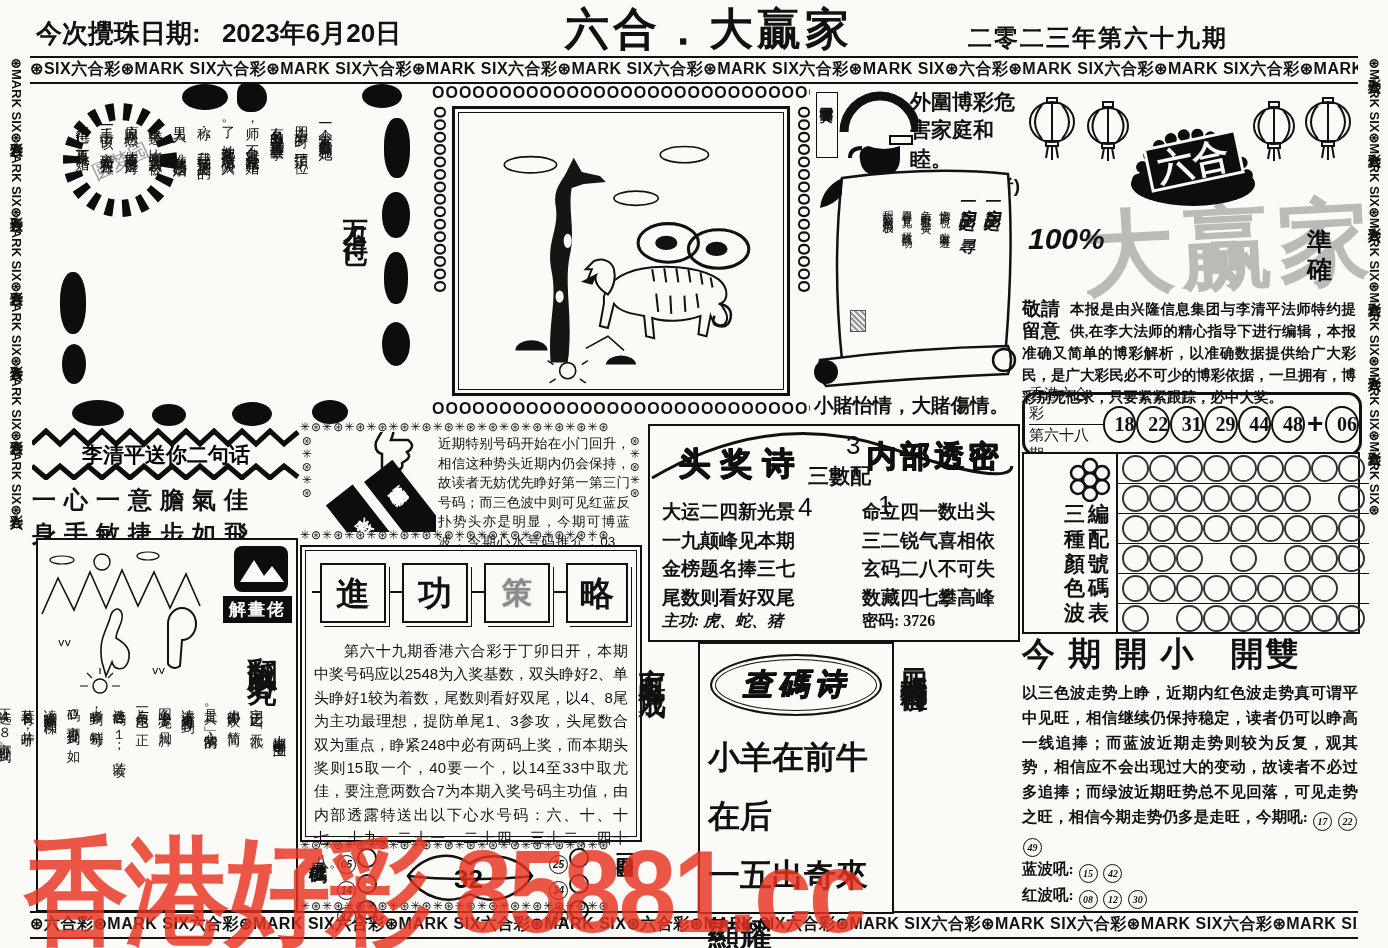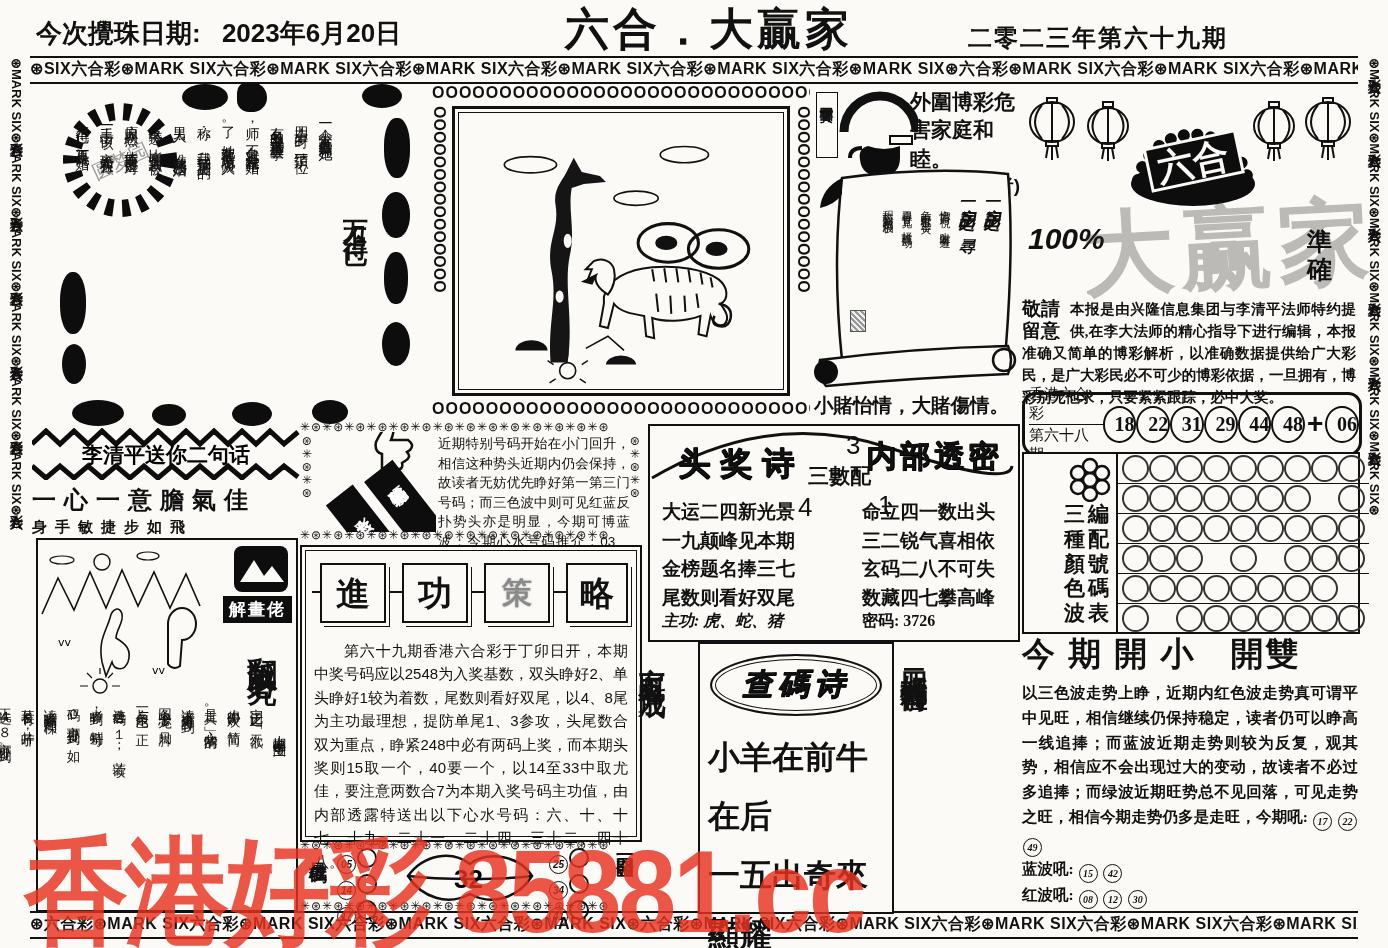--- a/index.html
+++ b/index.html
@@ -87,21 +87,21 @@
     </div>
   </div>
 
   <div class="abs" style="left:32px;top:428px;width:270px;height:104px;">
     <svg width="268" height="52" viewBox="0 0 268 52">
       <path d="M0,16 L14,3 28,16 42,3 56,16 70,3 84,16 98,3 112,16 126,3 140,16 154,3 168,16 182,3 196,16 210,3 224,16 238,3 252,16 266,4" fill="none" stroke="#0d0d0d" stroke-width="5"></path>
       <path d="M0,38 L14,50 28,38 42,50 56,38 70,50 84,38 98,50 112,38 126,50 140,38 154,50 168,38 182,50 196,38 210,50 224,38 238,50 252,38 266,49" fill="none" stroke="#0d0d0d" stroke-width="5"></path>
       <text x="134" y="34" text-anchor="middle" font-size="21" font-weight="bold" font-family="Liberation Serif,serif">李清平送你二句话</text>
     </svg>
     <div class="brush" style="font-size:24px;letter-spacing:8px;margin-top:4px;">一心一意膽氣佳</div>
-    <div class="brush" style="font-size:15px;letter-spacing:8px;margin-top:2px;">身手敏捷步如飛</div>
+    <div class="brush" style="font-size:24px;letter-spacing:8px;margin-top:2px;">身手敏捷步如飛</div>
   </div>
 
   <div class="abs box" style="left:36px;top:538px;width:258px;height:370px;">
     <svg class="abs" style="left:2px;top:4px;" width="180" height="150" viewBox="0 0 180 150">
       <polyline points="2,70 18,34 34,66 50,28 66,64 82,26 98,62 114,28 130,64 146,30 160,62" fill="none" stroke="#111" stroke-width="1.6"></polyline>
       <circle cx="62" cy="18" r="8" fill="none" stroke="#111" stroke-width="1.4"></circle>
       <ellipse cx="22" cy="16" rx="12" ry="4" fill="none" stroke="#111" stroke-width="1.2"></ellipse>
       <ellipse cx="108" cy="12" rx="11" ry="4" fill="none" stroke="#111" stroke-width="1.2"></ellipse>
       <path d="M62,118 C58,96 66,88 70,74 C72,64 80,62 82,70 C84,78 76,86 76,94 C86,100 92,106 88,118 C84,128 74,126 72,118 L66,132 62,118 Z" fill="none" stroke="#111" stroke-width="1.6"></path>
       <path d="M128,80 a14,16 0 1 1 14,16 l-2,26 a8,8 0 0 1 -12,-2 z" fill="none" stroke="#111" stroke-width="2"></path>

